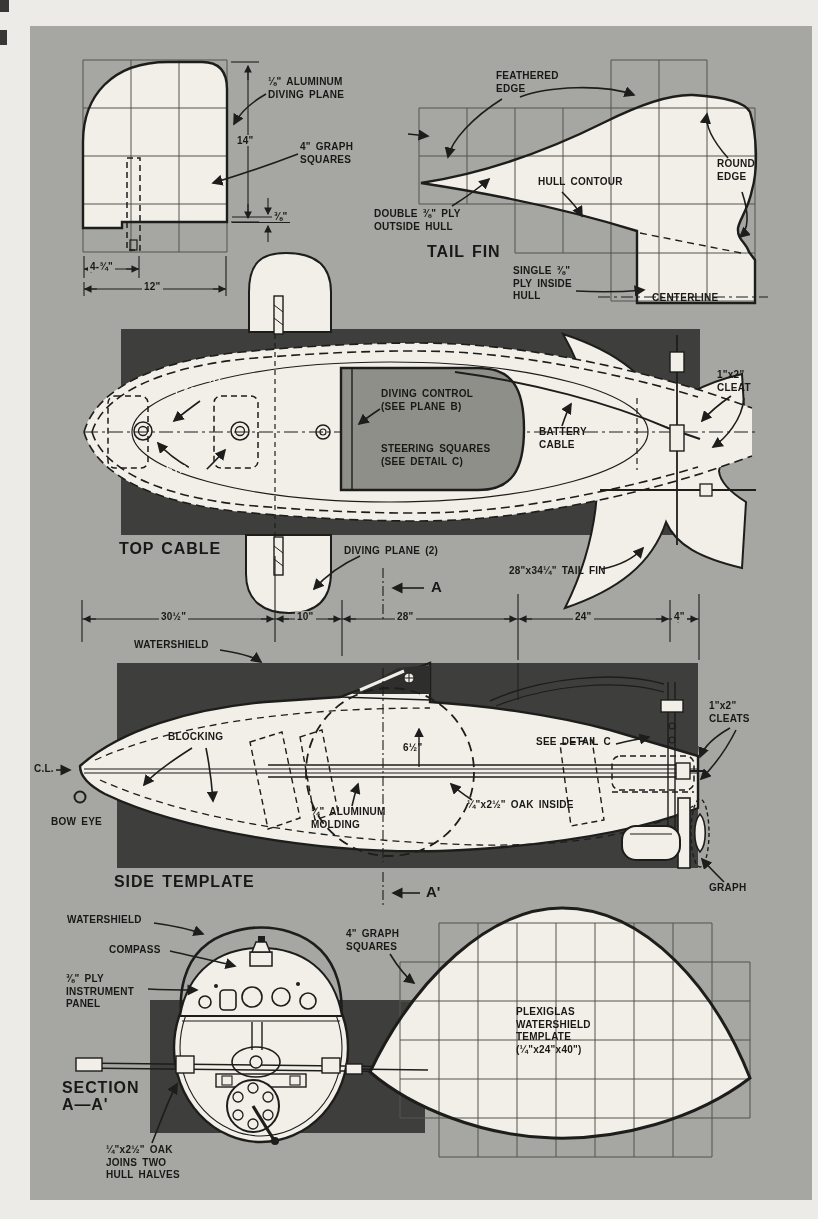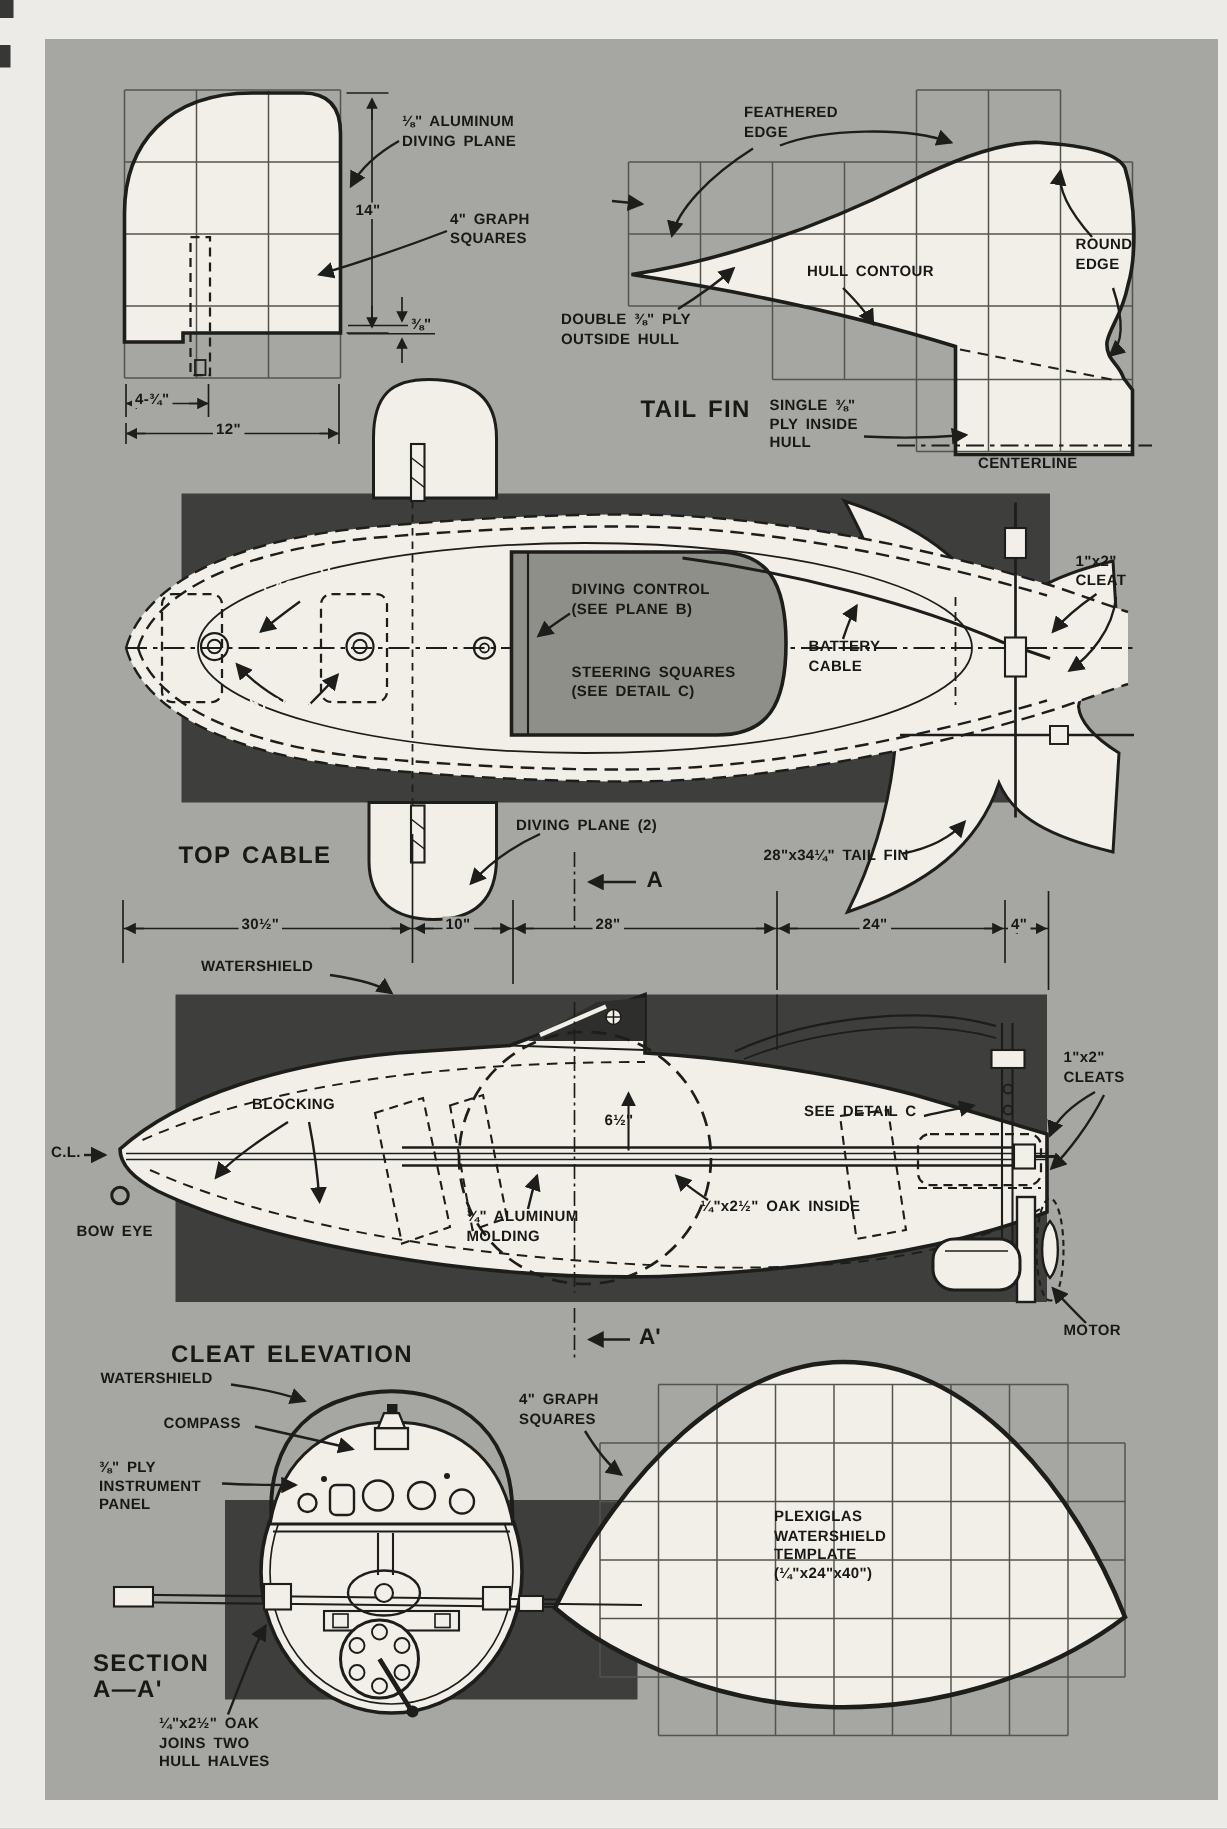--- a/index.html
+++ b/index.html
@@ -1,21 +1,21 @@
 <!DOCTYPE html>
 <html><head>
 <meta charset="utf-8">
 <style>
   html,body{margin:0;padding:0;background:#d8d6d2;}
   #page{position:relative;width:818px;height:1219px;background:#ecebe7;overflow:hidden;
         font-family:"Liberation Sans",sans-serif;}
   #art{position:absolute;left:0;top:0;}
   .lbl{position:absolute;font:700 10px/1.25 "Liberation Sans",sans-serif;color:#181816;
        white-space:pre-line;letter-spacing:.25px;word-spacing:2px;}
-  .hd{font-size:16px;letter-spacing:.9px;line-height:1.05;margin-top:22px;}
+  .hd{font-size:16px;letter-spacing:.9px;line-height:1.05;}
   .dim{background:#a6a6a2;padding:0 2px;white-space:nowrap;line-height:1.1;}
   .mark{font-size:15px;letter-spacing:0;}
 </style>
 </head>
 <body>
 
 <div id="page">
 
 <svg id="art" width="818" height="1219" viewBox="0 0 818 1219">
   <defs>
@@ -353,21 +353,21 @@
 EDGE</div>
 <div class="lbl" style="left:538px;top:176px">HULL CONTOUR</div>
 <div class="lbl" style="left:717px;top:158px">ROUND
 EDGE</div>
 <div class="lbl" style="left:374px;top:208px">DOUBLE ⅜" PLY
 OUTSIDE HULL</div>
 <div class="lbl hd" style="left:427px;top:244px">TAIL FIN</div>
 <div class="lbl" style="left:513px;top:265px">SINGLE ⅜"
 PLY INSIDE
 HULL</div>
-<div class="lbl" style="left:652px;top:304px">CENTERLINE</div>
+<div class="lbl" style="left:652px;top:292px">CENTERLINE</div>
 
 <div class="lbl" style="left:175px;top:373px;color:#f1efe8">BATTERY
 CASE</div>
 <div class="lbl" style="left:166px;top:464px;color:#f1efe8">STRAPS</div>
 <div class="lbl" style="left:381px;top:388px">DIVING CONTROL
 (SEE PLANE B)</div>
 <div class="lbl" style="left:381px;top:443px">STEERING SQUARES
 (SEE DETAIL C)</div>
 <div class="lbl" style="left:539px;top:426px">BATTERY
 CABLE</div>
@@ -388,22 +388,22 @@
 <div class="lbl" style="left:34px;top:763px">C.L.</div>
 <div class="lbl" style="left:51px;top:816px">BOW EYE</div>
 <div class="lbl" style="left:168px;top:731px">BLOCKING</div>
 <div class="lbl" style="left:311px;top:806px">¾" ALUMINUM
 MOLDING</div>
 <div class="lbl" style="left:403px;top:742px">6½"</div>
 <div class="lbl" style="left:536px;top:736px">SEE DETAIL C</div>
 <div class="lbl" style="left:709px;top:700px">1"x2"
 CLEATS</div>
 <div class="lbl" style="left:467px;top:799px">¼"x2½" OAK INSIDE</div>
-<div class="lbl" style="left:709px;top:882px">MOTOR</div>
-<div class="lbl hd" style="left:114px;top:874px">CLEAT ELEVATION</div>
+<div class="lbl" style="left:709px;top:882px">GRAPH</div>
+<div class="lbl hd" style="left:114px;top:874px">SIDE TEMPLATE</div>
 <div class="lbl mark" style="left:426px;top:883px">A'</div>
 
 <div class="lbl" style="left:67px;top:914px">WATERSHIELD</div>
 <div class="lbl" style="left:109px;top:944px">COMPASS</div>
 <div class="lbl" style="left:66px;top:973px">⅜" PLY
 INSTRUMENT
 PANEL</div>
 <div class="lbl hd" style="left:62px;top:1080px">SECTION
 A—A'</div>
 <div class="lbl" style="left:106px;top:1144px">¼"x2½" OAK

